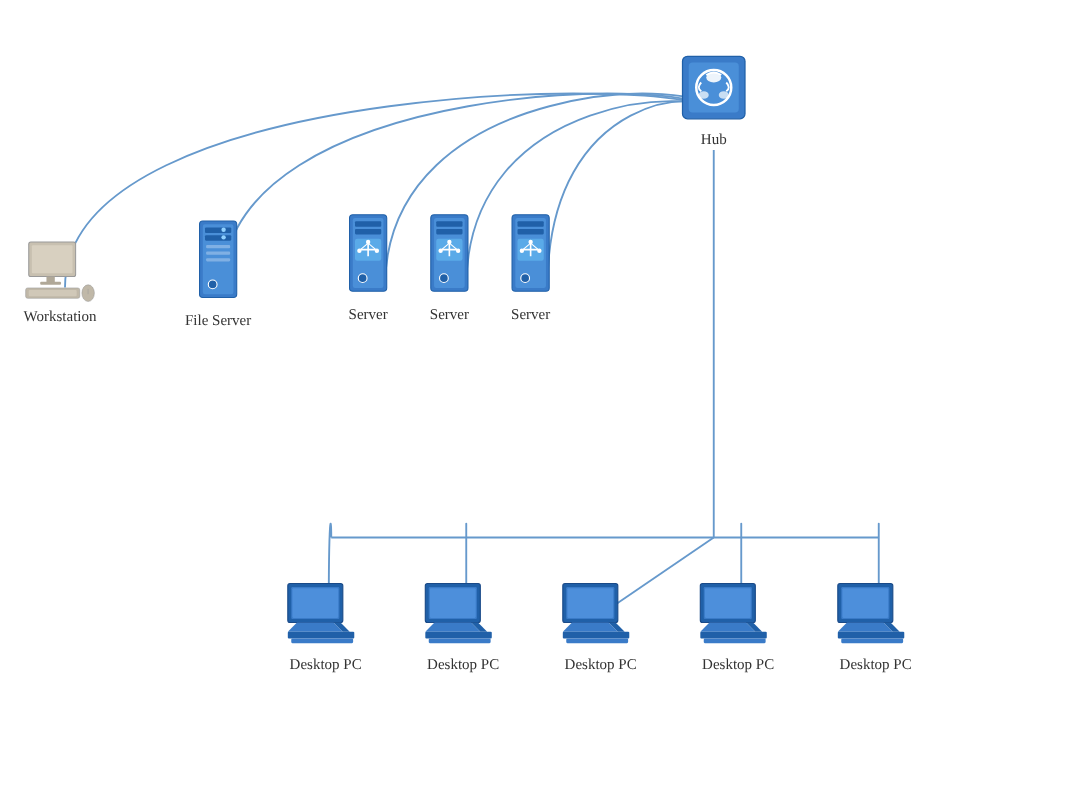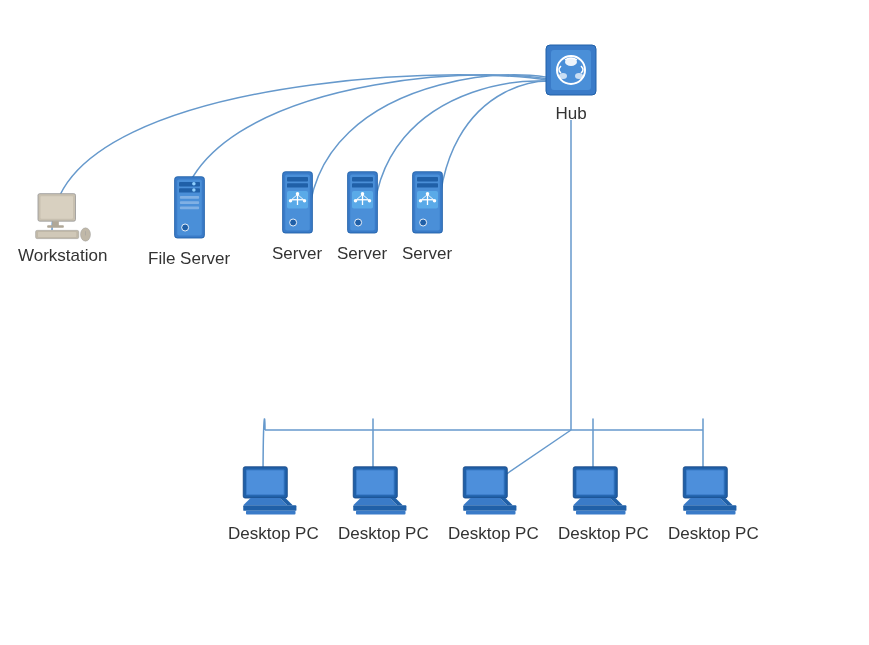--- a/index.html
+++ b/index.html
@@ -31,23 +31,24 @@
     .node {
       position: absolute;
       display: flex;
       flex-direction: column;
       align-items: center;
       text-align: center;
     }
 
     .node-label {
       margin-top: 4px;
-      font-size: 17px;
+      font-size: 12px;
       color: #333;
       white-space: nowrap;
+      font-family: Liberation Serif, serif;
     }
 
     
     .workstation-icon {
       width: 60px;
       height: 50px;
     }
 
     
     .file-server-icon {

